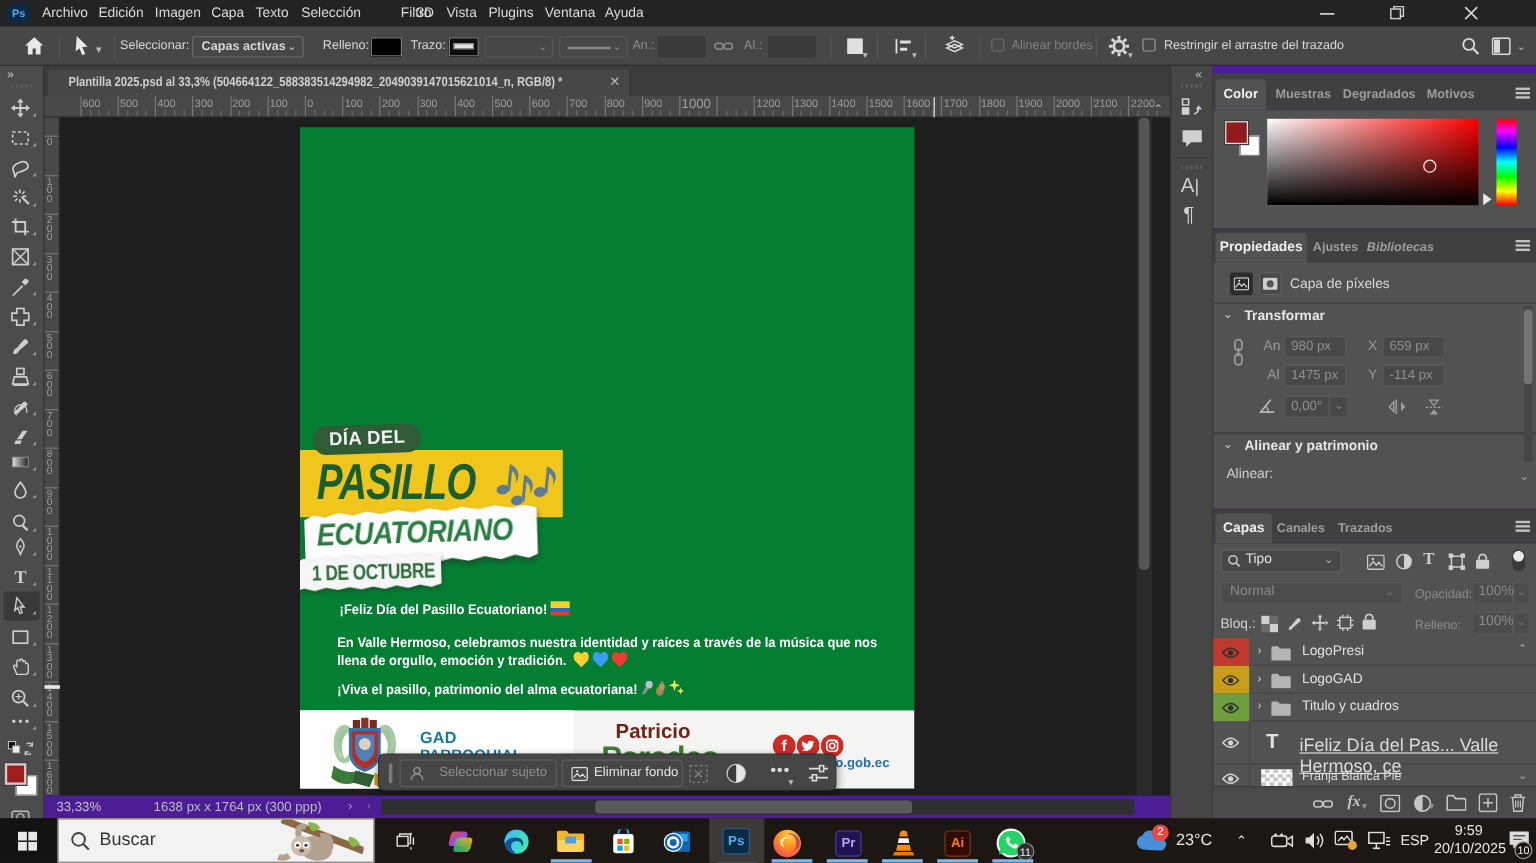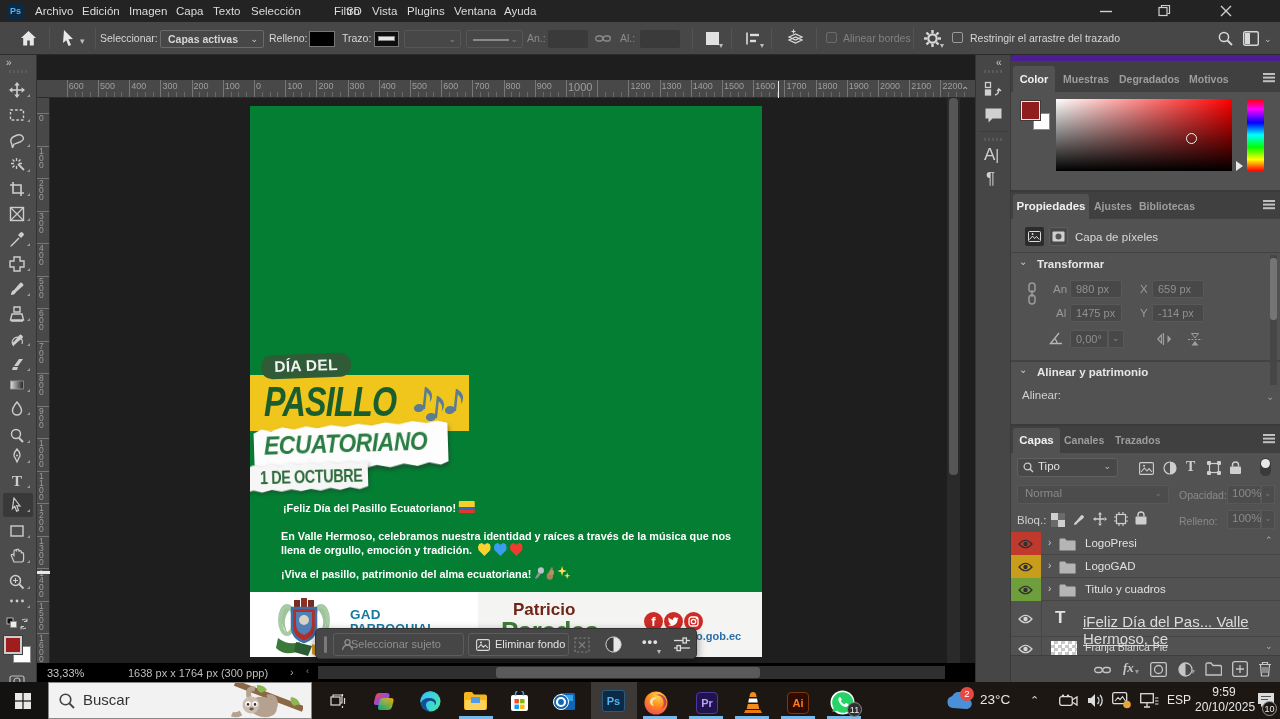--- a/index.html
+++ b/index.html
@@ -51,21 +51,21 @@
         <path d="M8.5 1 L16 8 h-2.2 v7.5 h-4 v-5 h-2.6 v5 h-4 V8 H1 Z" fill="#e8e8e8"></path>
       </svg>
     <div class="abs" style="left:49px;top:6px;width:1px;height:21px;background:#545454;"></div>
 
     <svg class="abs" style="left:61px;top:7px;" width="15" height="18" viewBox="0 0 15 18">
         <path d="M3 1 L12 10 L7.5 10.2 L10 16 L7.6 17 L5.2 11.2 L2 14 Z" fill="#e8e8e8"></path>
       </svg>
     <div class="abs" style="left:80px;top:14px;color:#bbb;font-size:9px;">▾</div>
     <div class="abs" style="left:95px;top:6px;width:1px;height:21px;background:#545454;"></div>
     <span class="abs" style="left:100px;top:10px;">Seleccionar:</span>
-    <div class="abs" style="left:160px;top:8px;width:104px;height:18px;border:1px solid #6a6a6a;border-radius:2px;">
+    <div class="abs" style="left:160px;top:8px;width:93px;height:18px;border:1px solid #6a6a6a;border-radius:2px;">
       <span style="position:absolute;left:7px;top:2px;font-weight:bold;font-size:10.5px;">Capas activas</span>
       <span style="position:absolute;right:5px;top:3px;color:#ccc;font-size:9px;">⌄</span>
     </div>
     <span class="abs" style="left:269px;top:10px;">Relleno:</span>
     <div class="abs" style="left:309px;top:9px;width:26px;height:16px;background:#000;box-shadow:inset 0 0 0 1px #777;"></div>
     <span class="abs" style="left:342px;top:10px;">Trazo:</span>
     <div class="abs" style="left:374px;top:9px;width:25px;height:16px;background:#0e0e0e;box-shadow:inset 0 0 0 1px #777;">
         <div style="position:absolute;left:4px;top:5px;width:17px;height:5px;background:#e5e5e5;border:1px solid #888;"></div>
       </div>
     <div class="abs" style="left:404px;top:8px;width:57px;height:18px;background:#474747;border:1px solid #565656;border-radius:2px;">
@@ -206,20 +206,26 @@
       </svg><div style="position:absolute;left:27px;top:550px;width:0;height:0;border-left:3px solid transparent;border-bottom:3px solid #9a9a9a;"></div><svg style="position:absolute;left:6px;top:562px;" width="24" height="14" viewBox="0 0 24 14">
   <rect x="1" y="1" width="6" height="6" fill="#111" stroke="#ccc" stroke-width="0.8"></rect>
   <rect x="4.5" y="4.5" width="6" height="6" fill="#eee" stroke="#888" stroke-width="0.8"></rect>
   <path d="M16 3 q3-2 5 1 M21 1.5 v3 h-3" fill="none" stroke="#ccc" stroke-width="1"></path>
   <path d="M20 11 q-3 2 -5-1 M15 12.5 v-3 h3" fill="none" stroke="#ccc" stroke-width="1"></path>
       </svg><div style="position:absolute;left:13px;top:591px;width:18px;height:17px;background:#fff;border:1px solid #888;"></div><div style="position:absolute;left:4px;top:581px;width:18px;height:18px;background:#9f1d1d;border:2px solid #ccc;box-shadow:0 0 0 1px #3e3e3e;"></div><svg style="position:absolute;left:9px;top:620px;" width="16" height="12" viewBox="0 0 16 12">
         <rect x="1" y="1" width="14" height="10" rx="2" fill="none" stroke="#bbb" stroke-width="1.2"></rect>
         <circle cx="8" cy="6" r="3" fill="none" stroke="#bbb" stroke-width="1.2"></circle>
       </svg></div>
 
+  <div class="abs" id="tabbar" style="left:37px;top:55px;width:938px;height:25px;background:#3b3b3b;">
+    <div class="abs" style="left:3px;top:3px;width:484px;height:22px;background:#474747;border-radius:3px 3px 0 0;color:#cfcfcf;font-size:11px;line-height:22px;padding-left:17px;white-space:nowrap;overflow:hidden;">
+      <b style="display:inline-block;font-weight:bold;transform:scaleX(0.85);transform-origin:0 0;white-space:nowrap;">Plantilla 2025.psd al 33,3% (504664122_588383514294982_2049039147015621014_n, RGB/8) *</b>
+      <span style="position:absolute;right:7px;top:0;color:#bbb;font-weight:normal;">✕</span>
+    </div>
+  </div>
 
   <div class="abs" id="hruler" style="left:50px;top:80px;width:925px;height:18px;background:#484848;border-bottom:1px solid #2c2c2c;overflow:hidden;">
       <div style="position:absolute;left:16.80000000000001px;top:0;width:1px;height:17px;background:#777;"></div>
       <div style="position:absolute;left:18.80000000000001px;top:1px;font-size:9px;color:#9e9e9e;">600</div>
       <div style="position:absolute;left:24.600000000000012px;top:12px;width:1px;height:5px;background:#6a6a6a;"></div>
       <div style="position:absolute;left:32.40000000000001px;top:12px;width:1px;height:5px;background:#6a6a6a;"></div>
       <div style="position:absolute;left:40.20000000000001px;top:12px;width:1px;height:5px;background:#6a6a6a;"></div>
       <div style="position:absolute;left:48px;top:0;width:1px;height:17px;background:#777;"></div>
       <div style="position:absolute;left:50px;top:1px;font-size:9px;color:#9e9e9e;">500</div>
       <div style="position:absolute;left:55.8px;top:12px;width:1px;height:5px;background:#6a6a6a;"></div>
@@ -577,21 +583,21 @@
     </div>
   </div>
 
   <div class="abs" id="ctxbar" style="left:315px;top:628px;width:382px;height:31px;background:#464646;border:1px solid #333;border-radius:5px;box-shadow:0 3px 8px rgba(0,0,0,0.45);">
     <div class="abs" style="left:8px;top:7px;width:3px;height:17px;background:#7a7a7a;border-radius:2px;"></div>
     <div class="abs" style="left:17px;top:4px;width:131px;height:23px;border:1px solid #5c5c5c;border-radius:3px;color:#8f8f8f;font-size:11px;line-height:21px;">
       <svg style="position:absolute;left:7px;top:4px;" width="13" height="13" viewBox="0 0 13 13">
           <circle cx="6.5" cy="4.2" r="2.6" fill="none" stroke="#8f8f8f" stroke-width="1.3"></circle>
           <path d="M1.5 12 q1-5 5-5 q4 0 5 5" fill="none" stroke="#8f8f8f" stroke-width="1.3"></path>
         </svg>
-      <span style="margin-left:17px;">Seleccionar sujeto</span>
+      <span style="margin-left:32px;">Seleccionar sujeto</span>
     </div>
     <div class="abs" style="left:152px;top:4px;width:101px;height:23px;border:1px solid #5c5c5c;border-radius:3px;color:#e3e3e3;font-size:11px;line-height:21px;">
       <svg style="position:absolute;left:7px;top:5px;" width="14" height="12" viewBox="0 0 14 12">
           <rect x="0.6" y="0.6" width="12.8" height="10.8" rx="1.5" fill="none" stroke="#dcdcdc" stroke-width="1.1"></rect>
           <path d="M2 9 l3-3.4 2.4 2.6 2-2 2.6 2.8" fill="none" stroke="#dcdcdc" stroke-width="1.1"></path>
           <circle cx="5" cy="3.6" r="1" fill="#dcdcdc"></circle>
         </svg>
       <span style="margin-left:26px;">Eliminar fondo</span>
     </div>
     <svg class="abs" style="left:258px;top:8px;" width="16" height="16" viewBox="0 0 16 16">
@@ -610,21 +616,21 @@
     <svg class="abs" style="left:358px;top:8px;" width="16" height="15" viewBox="0 0 16 15">
         <g stroke="#dcdcdc" stroke-width="1.3">
           <line x1="0" y1="3.5" x2="16" y2="3.5"></line>
           <line x1="0" y1="11" x2="16" y2="11"></line>
           <rect x="9" y="1" width="3.4" height="5" fill="#464646"></rect>
           <rect x="3" y="8.6" width="3.4" height="5" fill="#464646"></rect>
         </g>
       </svg>
   </div>
 
-  <div class="abs" id="statusbar" style="left:37px;top:663px;width:938px;height:19px;background:#000000;color:#c5c5c5;font-size:11px;">
+  <div class="abs" id="statusbar" style="left:37px;top:663px;width:938px;height:19px;background:#4c1d95;color:#c5c5c5;font-size:11px;">
     <span class="abs" style="left:10px;top:4px;">33,33%</span>
     <span class="abs" style="left:91px;top:4px;color:#bdbdbd;">1638 px x 1764 px (300 ppp)</span>
     <span class="abs" style="left:253px;top:3px;color:#aaa;">›</span>
     <span class="abs" style="left:269px;top:3px;color:#888;font-size:9px;">‹</span>
     <div class="abs" style="left:281px;top:3px;width:627px;height:13px;background:#2f2f2f;">
       <div class="abs" style="left:178px;top:1px;width:264px;height:11px;background:#5a5a5a;border-radius:3px;"></div>
     </div>
   </div>
 
   <div class="abs" id="iconstrip" style="left:975px;top:55px;width:35px;height:627px;background:#464646;border-left:1px solid #333;">
@@ -660,21 +666,21 @@
     <div class="abs" style="left:10px;top:46px;width:19px;height:19px;background:#911c1c;border:1px solid #e8e8e8;box-shadow:0 0 0 1px #3c3c3c;"></div>
     <div class="abs" style="left:45px;top:44px;width:176px;height:72px;background:linear-gradient(to bottom, rgba(0,0,0,0) 0%, #000 100%), linear-gradient(to right, #fff 0%, #f00 100%);"></div>
     <div class="abs" style="left:175px;top:78px;width:11px;height:11px;border:1.5px solid #f2f2f2;border-radius:50%;"></div>
     <div class="abs" style="left:236px;top:44px;width:17px;height:72px;background:linear-gradient(to bottom,#f00 0%,#f0f 14%,#00f 33%,#0ff 50%,#0f0 67%,#ff0 84%,#f00 100%);"></div>
     <div class="abs" style="left:225px;top:106px;width:0;height:0;border-top:5px solid transparent;border-bottom:5px solid transparent;border-left:7px solid #e8e8e8;"></div>
 
     <div class="abs" style="left:0;top:135px;width:270px;height:2px;background:#3a3a3a;"></div>
     <div class="abs" style="left:0;top:137px;width:270px;height:27px;background:#404040;"></div>
     <div class="abs" style="left:2px;top:139px;width:76px;height:25px;background:#525252;border-radius:3px 3px 0 0;text-align:center;line-height:25px;font-weight:bold;color:#f0f0f0;">Propiedades</div>
     <span class="abs" style="left:83px;top:145px;color:#9d9d9d;font-weight:bold;font-size:10.5px;">Ajustes</span>
-    <span class="abs" style="left:128px;top:145px;color:#9d9d9d;font-weight:bold;font-size:10.5px;">Bibliotecas</span>
+    <span class="abs" style="left:128px;top:145px;color:#9d9d9d;font-weight:bold;font-size:10.5px;font-style:italic;">Bibliotecas</span>
     <div class="abs" style="left:252px;top:145px;width:12px;height:1.6px;background:#c0c0c0;box-shadow:0 3.6px 0 #c0c0c0,0 7.2px 0 #c0c0c0;"></div>
     <div class="abs" style="left:0;top:164px;width:270px;height:205px;background:#525252;"></div>
     <div class="abs" style="left:14px;top:172px;width:19px;height:19px;background:#2c2c2c;border-radius:2px;"></div>
     <svg class="abs" style="left:17px;top:176px;" width="13" height="11" viewBox="0 0 13 11">
         <rect x="0.5" y="0.5" width="12" height="10" rx="1" fill="none" stroke="#ddd" stroke-width="1"></rect>
         <path d="M1.5 8.5 l3-3.5 2.2 2.5 1.8-2 2.8 3" fill="none" stroke="#ddd" stroke-width="1"></path>
         <circle cx="4.6" cy="3" r="0.9" fill="#ddd"></circle>
       </svg>
     <div class="abs" style="left:38px;top:172px;width:19px;height:19px;background:#484848;border:1px solid #5e5e5e;border-radius:2px;"></div>
     <svg class="abs" style="left:41px;top:176px;" width="13" height="11" viewBox="0 0 13 11">

